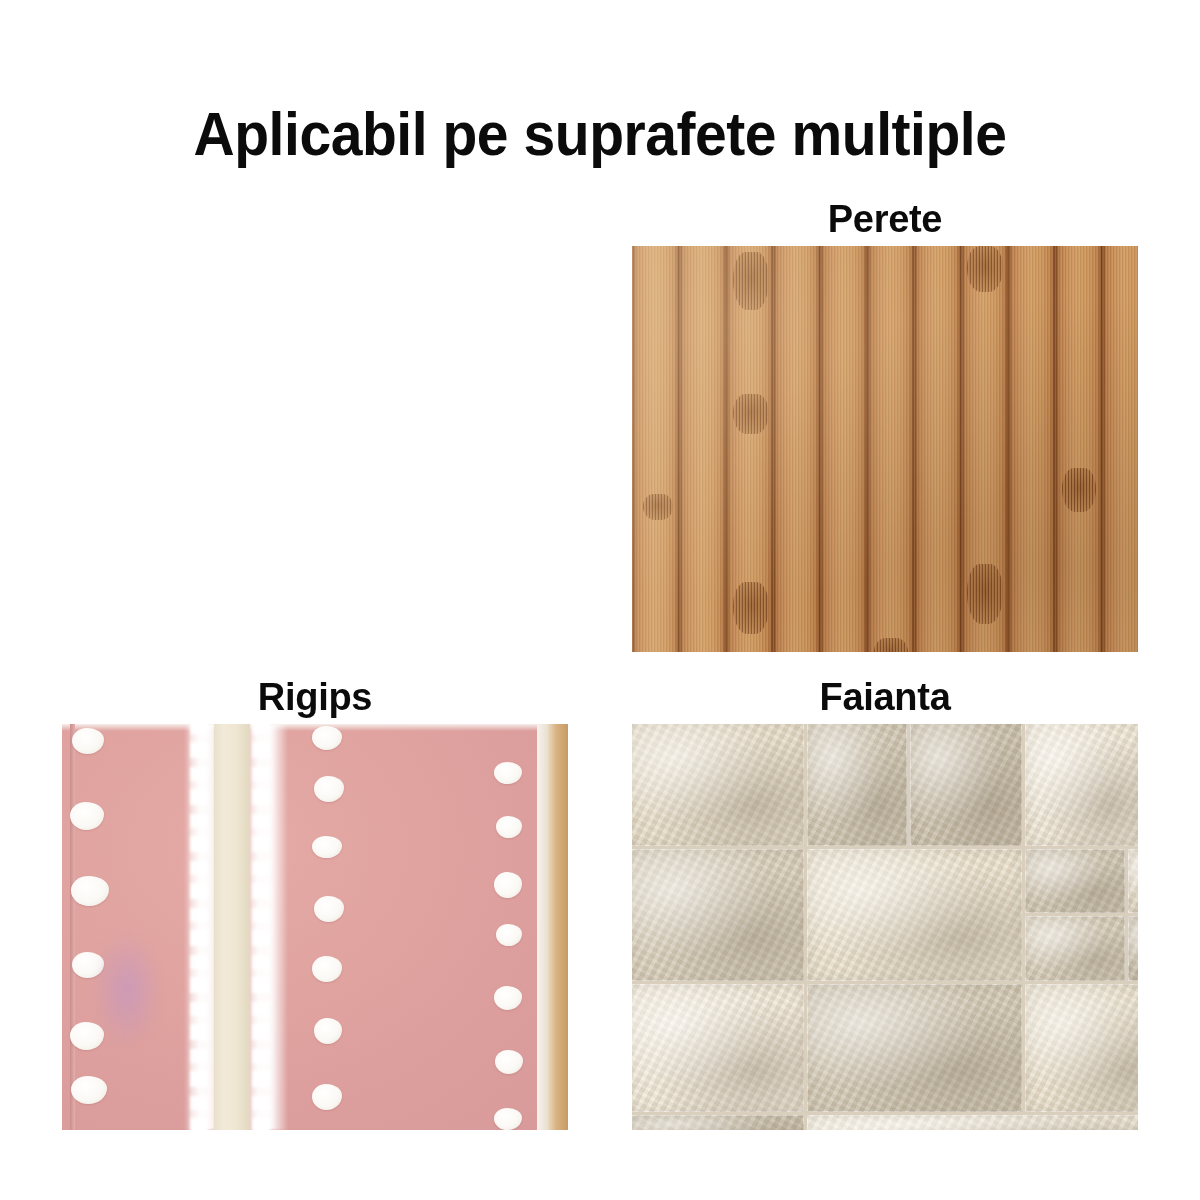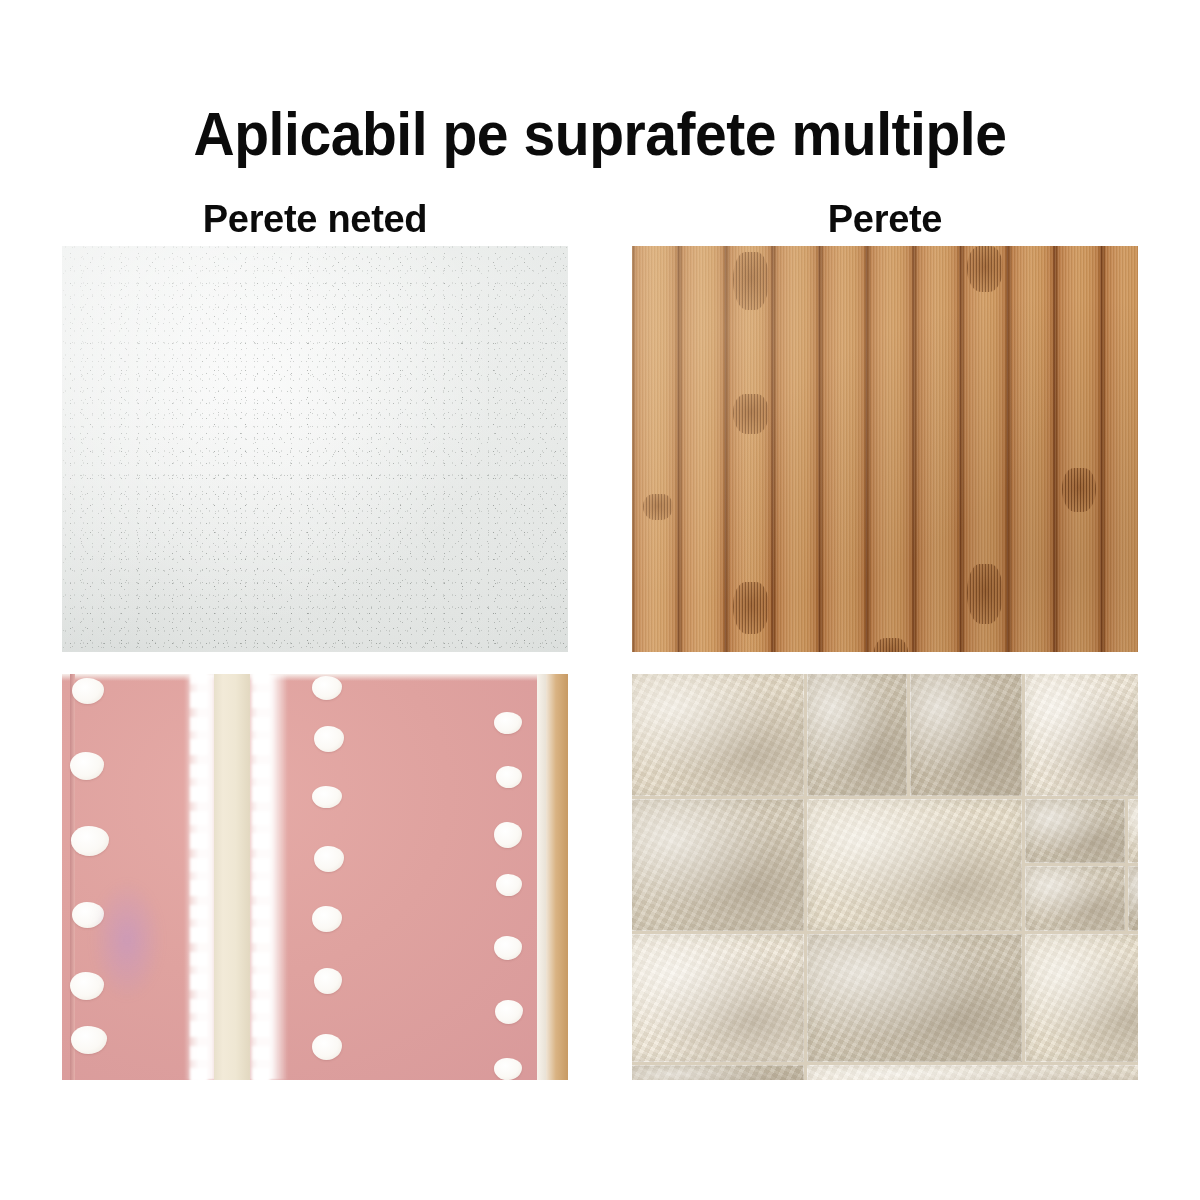--- a/index.html
+++ b/index.html
@@ -240,47 +240,40 @@
 </style>
 </head>
 <body>
 
 <div class="page" data-name="surface-compatibility-infographic">
 
   <h1 class="main-title" data-name="page-title">Aplicabil pe suprafete multiple</h1>
 
   <div class="grid" data-name="surface-grid">
 
-    <div class="card col-left row-top" data-name="surface-card-perete-neted">
-      <div class="card-label" data-name="surface-label-perete-neted">Perete neted</div>
-      <div class="swatch tex-smoothwall" data-name="smooth-wall-texture">
-        <div class="speck" data-name="smooth-wall-speckle-layer"></div>
-        <div class="speck s2" data-name="smooth-wall-speckle-layer-2"></div>
-        <div class="smooth-shade" data-name="smooth-wall-shading"></div>
-      </div>
-    </div>
 
     <div class="card col-right row-top" data-name="surface-card-lambriu">
       <div class="card-label" data-name="surface-label-lambriu">Perete</div>
       <div class="swatch tex-bamboo" data-name="bamboo-panel-texture">
         <div class="bamboo-nodes" data-name="bamboo-node-layer">
           <div class="node" style="left:101px; top:6px;   width:36px; height:58px;"></div>
           <div class="node" style="left:101px; top:148px; width:36px; height:40px;"></div>
           <div class="node" style="left:101px; top:336px; width:36px; height:52px;"></div>
           <div class="node" style="left:335px; top:0px;   width:36px; height:46px;"></div>
           <div class="node" style="left:335px; top:318px; width:36px; height:60px;"></div>
           <div class="node" style="left:430px; top:222px; width:34px; height:44px;"></div>
           <div class="node" style="left:242px; top:392px; width:34px; height:30px;"></div>
           <div class="node" style="left:11px;  top:248px; width:30px; height:26px;"></div>
         </div>
         <div class="bamboo-sheen" data-name="bamboo-sheen"></div>
       </div>
     </div>
 
     <div class="card col-left row-bottom" data-name="surface-card-rigips">
+      <div class="card-label" data-name="surface-label-rigips">Rigips</div>
       <div class="swatch tex-drywall" data-name="pink-drywall-texture">
         <div class="drywall-top-strip" data-name="drywall-top-edge"></div>
         <div class="drywall-edge-left" data-name="drywall-left-edge"></div>
 
         <div class="mud-band mud-left" data-name="joint-compound-left"></div>
         <div class="mud-band mud-right" data-name="joint-compound-right"></div>
         <div class="joint-tape" data-name="joint-tape-strip"></div>
         <div class="mud-edge" style="left:128px;" data-name="joint-feather-left"></div>
         <div class="mud-edge" style="left:190px;" data-name="joint-feather-right"></div>
 
@@ -307,20 +300,21 @@
         <div class="blob" style="left:433px; top:326px; width:28px; height:24px;" data-name="spackle-blob"></div>
         <div class="blob" style="left:432px; top:384px; width:28px; height:22px;" data-name="spackle-blob"></div>
 
         <div class="drywall-glow" data-name="drywall-light-flare"></div>
         <div class="drywall-edge-right2" data-name="drywall-right-edge-inner"></div>
         <div class="drywall-edge-right" data-name="drywall-right-wood-edge"></div>
       </div>
     </div>
 
     <div class="card col-right row-bottom" data-name="surface-card-faianta">
+      <div class="card-label" data-name="surface-label-faianta">Faianta</div>
       <div class="swatch tex-tile" data-name="stone-tile-texture">
 
         <div class="tile v-a" style="left:-4px; top:-4px;  width:176px; height:126px;" data-name="tile"></div>
         <div class="tile v-b" style="left:175px; top:-4px; width:100px; height:126px;" data-name="tile"></div>
         <div class="tile v-e" style="left:278px; top:-4px; width:112px; height:126px;" data-name="tile"></div>
         <div class="tile v-c" style="left:393px; top:-4px; width:117px; height:126px;" data-name="tile"></div>
 
         <div class="tile v-d" style="left:-4px; top:125px; width:176px; height:132px;" data-name="tile"></div>
         <div class="tile v-f" style="left:175px; top:125px; width:215px; height:132px;" data-name="tile"></div>
         <div class="tile v-b" style="left:393px; top:125px; width:100px; height:64px;" data-name="tile"></div>

